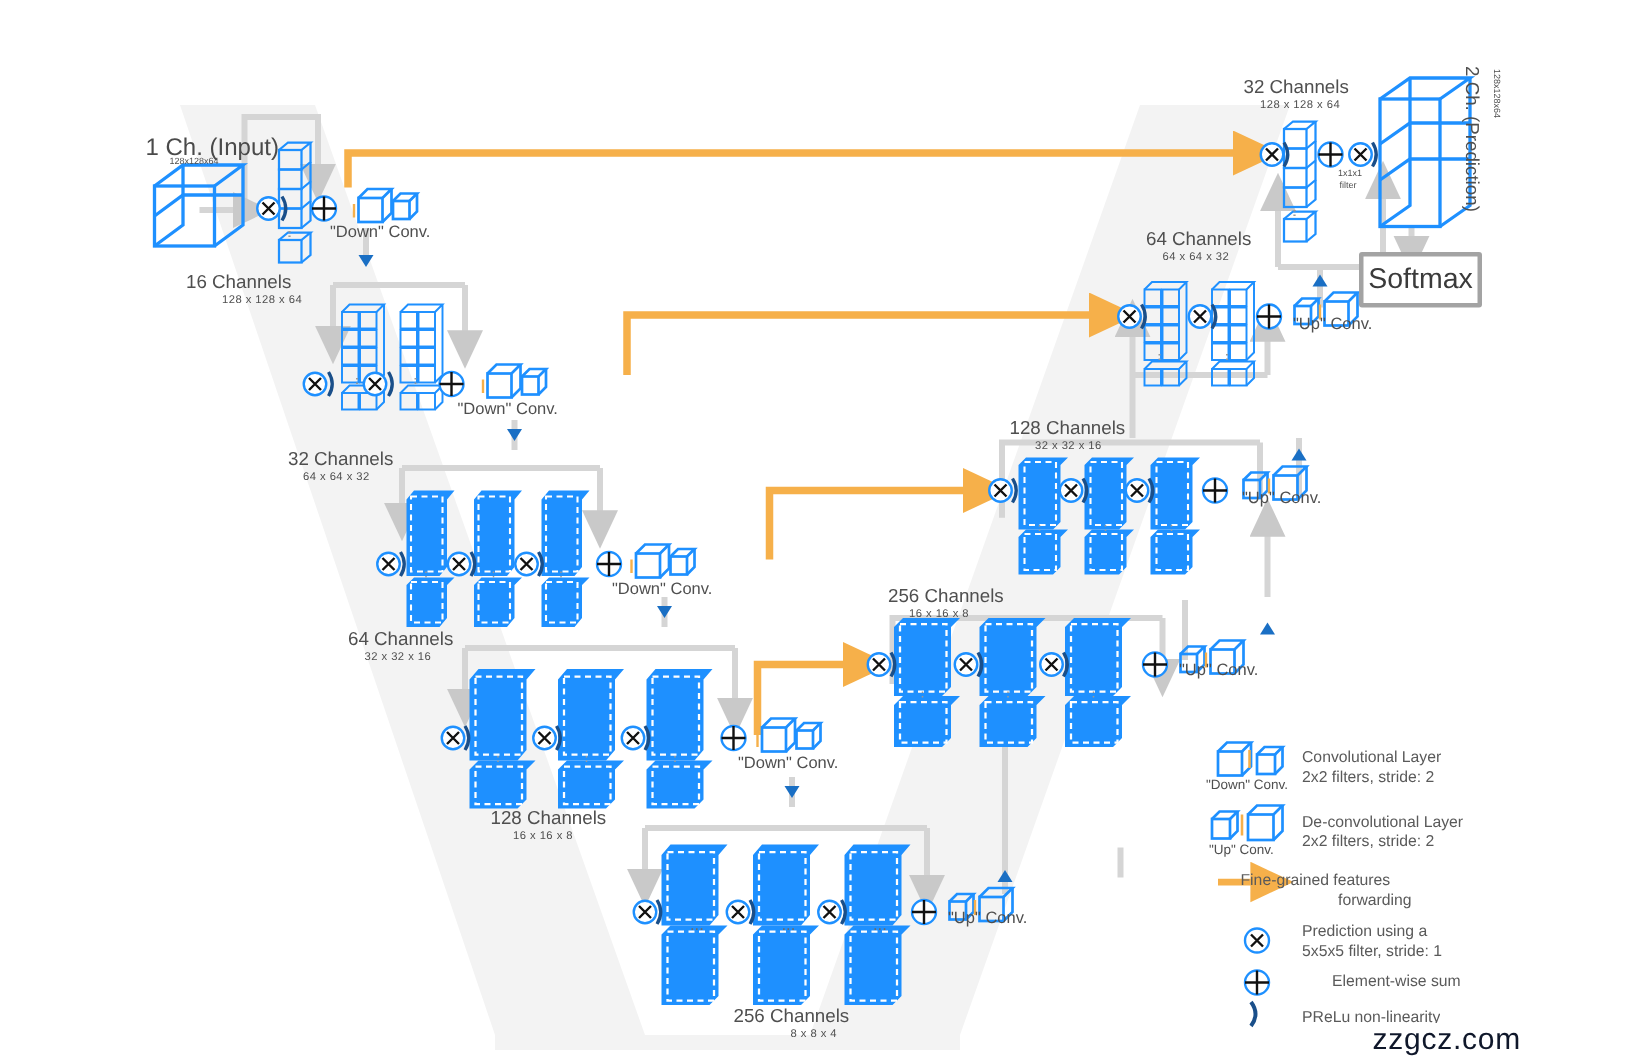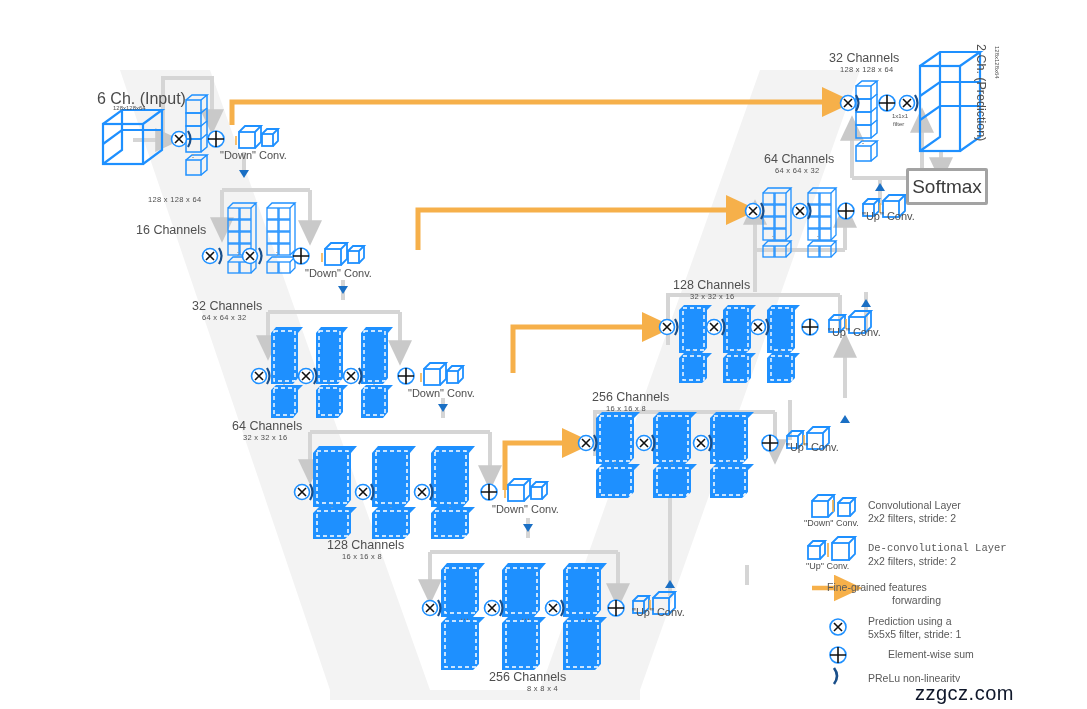--- a/index.html
+++ b/index.html
@@ -580,25 +580,25 @@
       <circle cx="838" cy="655" r="8" fill="#fff" stroke="#1e90ff" stroke-width="1.6"></circle>
       <path d="M830,655 L846,655 M838,647 L838,663" stroke="#111" stroke-width="1.6"></path>
     </g>
 
     <g>
       <path d="M834,668 q6,8 0,16" fill="none" stroke="#1a4f8a" stroke-width="2.6"></path>
     </g>
   </g>
 </svg>
 
-<div class="abs" style="left:97px;top:90px;">6 Ch. (Input)</div>
+<div class="abs" style="left:97px;top:90px;">1 Ch. (Input)</div>
 <div class="abs lbl-tiny" style="left:113px;top:105px;">128x128x64</div>
 <div class="abs lbl-main" style="left:97px;top:90px;width:0;height:0;overflow:hidden;"></div>
 
-<div class="abs lbl-main" style="left:136px;top:181px;margin-top:42px;">16 Channels</div>
+<div class="abs lbl-main" style="left:124px;top:181px;">16 Channels</div>
 <div class="abs lbl-sub" style="left:148px;top:195px;">128 x 128 x 64</div>
 <div class="abs conv-cap" style="left:220px;top:149px;">"Down" Conv.</div>
 
 <div class="abs lbl-main" style="left:192px;top:299px;">32 Channels</div>
 <div class="abs lbl-sub" style="left:202px;top:313px;">64 x 64 x 32</div>
 <div class="abs conv-cap" style="left:305px;top:267px;">"Down" Conv.</div>
 
 <div class="abs lbl-main" style="left:232px;top:419px;">64 Channels</div>
 <div class="abs lbl-sub" style="left:243px;top:433px;">32 x 32 x 16</div>
 <div class="abs conv-cap" style="left:408px;top:387px;">"Down" Conv.</div>
@@ -636,21 +636,21 @@
 
 <div class="abs softmax-box" style="left:906px;top:168px;width:76px;height:31px;">
   <span>Softmax</span>
 </div>
 
 <div class="abs legend-cap" style="left:804px;top:518px;">"Down" Conv.</div>
 <div class="abs legend-txt" style="left:868px;top:499px;">Convolutional Layer</div>
 <div class="abs legend-txt" style="left:868px;top:512px;">2x2 filters, stride: 2</div>
 
 <div class="abs legend-cap" style="left:806px;top:561px;">"Up" Conv.</div>
-<div class="abs legend-txt" style="left:868px;top:542px;font-family:Liberation Mono, monospace;">De-convolutional Layer</div>
+<div class="abs legend-txt" style="left:868px;top:542px;">De-convolutional Layer</div>
 <div class="abs legend-txt" style="left:868px;top:555px;">2x2 filters, stride: 2</div>
 
 <div class="abs legend-txt" style="left:827px;top:581px;">Fine-grained features</div>
 <div class="abs legend-txt" style="left:868px;top:594px;margin-left:24px;">forwarding</div>
 
 <div class="abs legend-txt" style="left:868px;top:615px;">Prediction using a</div>
 <div class="abs legend-txt" style="left:868px;top:628px;">5x5x5 filter, stride: 1</div>
 
 <div class="abs legend-txt" style="left:868px;top:648px;padding-left:20px;">Element-wise sum</div>
 

